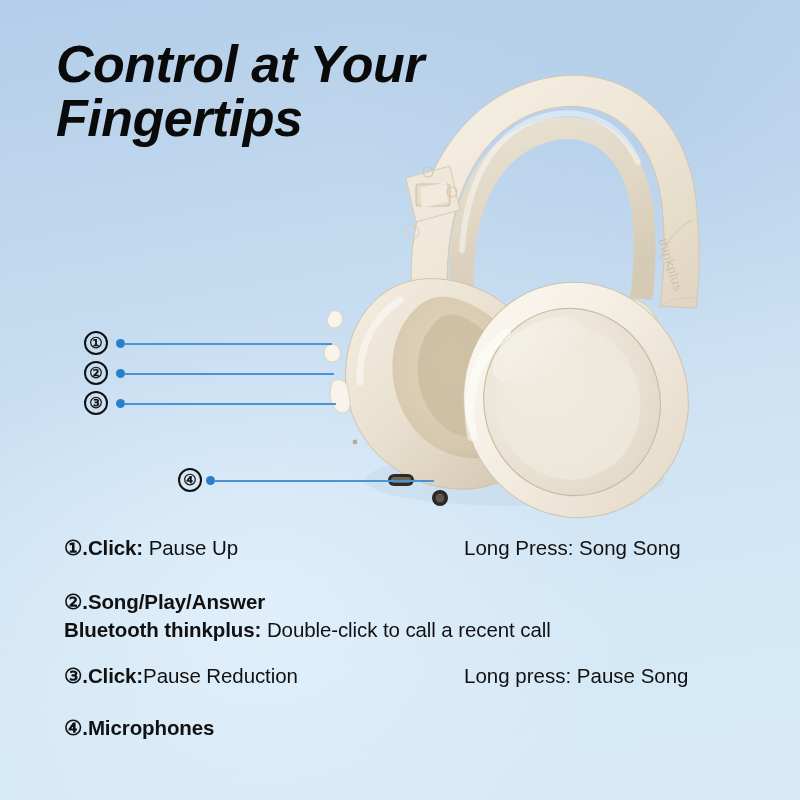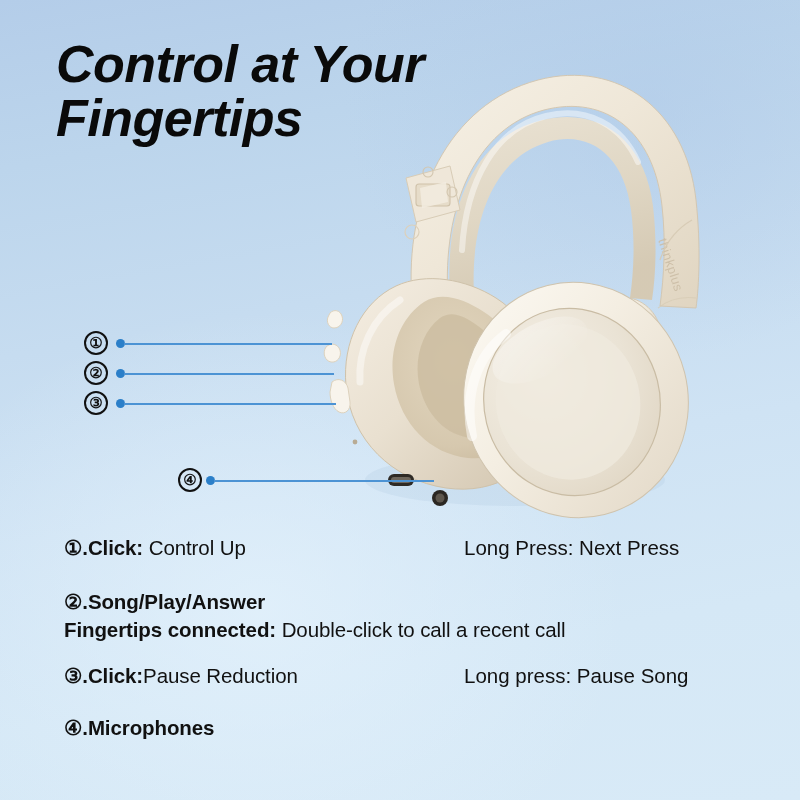--- a/index.html
+++ b/index.html
@@ -352,27 +352,27 @@
 
   <div class="callout" id="callout-4">
     <div class="num-circle">④</div>
     <div class="lead-dot"></div>
     <div class="lead-line"></div>
   </div>
 
   <div id="legend">
 
     <div class="legend-row" id="row-1">
-      <div class="legend-line"><span class="marker">①.</span><span class="lbl">Click:</span><span class="val"> Control Up</span></div>
-      <div class="right-col"><span class="lbl">Long Press:</span><span class="val"> Next Press</span></div>
+      <div class="legend-line"><span class="marker">①.</span><span class="lbl">Click:</span><span class="val"> Pause Up</span></div>
+      <div class="right-col"><span class="lbl">Long Press:</span><span class="val"> Song Song</span></div>
     </div>
 
     <div class="legend-row" id="row-2">
       <div class="legend-line"><span class="marker">②.</span><span class="lbl">Song/Play/Answer</span></div>
-      <div class="legend-line second"><span class="lbl">Fingertips connected:</span><span class="val"> Double-click to call a recent call</span></div>
+      <div class="legend-line second"><span class="lbl">Bluetooth thinkplus:</span><span class="val"> Double-click to call a recent call</span></div>
     </div>
 
     <div class="legend-row" id="row-3">
       <div class="legend-line"><span class="marker">③.</span><span class="lbl">Click:</span><span class="val">Pause Reduction</span></div>
       <div class="right-col"><span class="lbl">Long press:</span><span class="val"> Pause Song</span></div>
     </div>
 
     <div class="legend-row" id="row-4">
       <div class="legend-line"><span class="marker">④.</span><span class="lbl">Microphones</span></div>
     </div>

